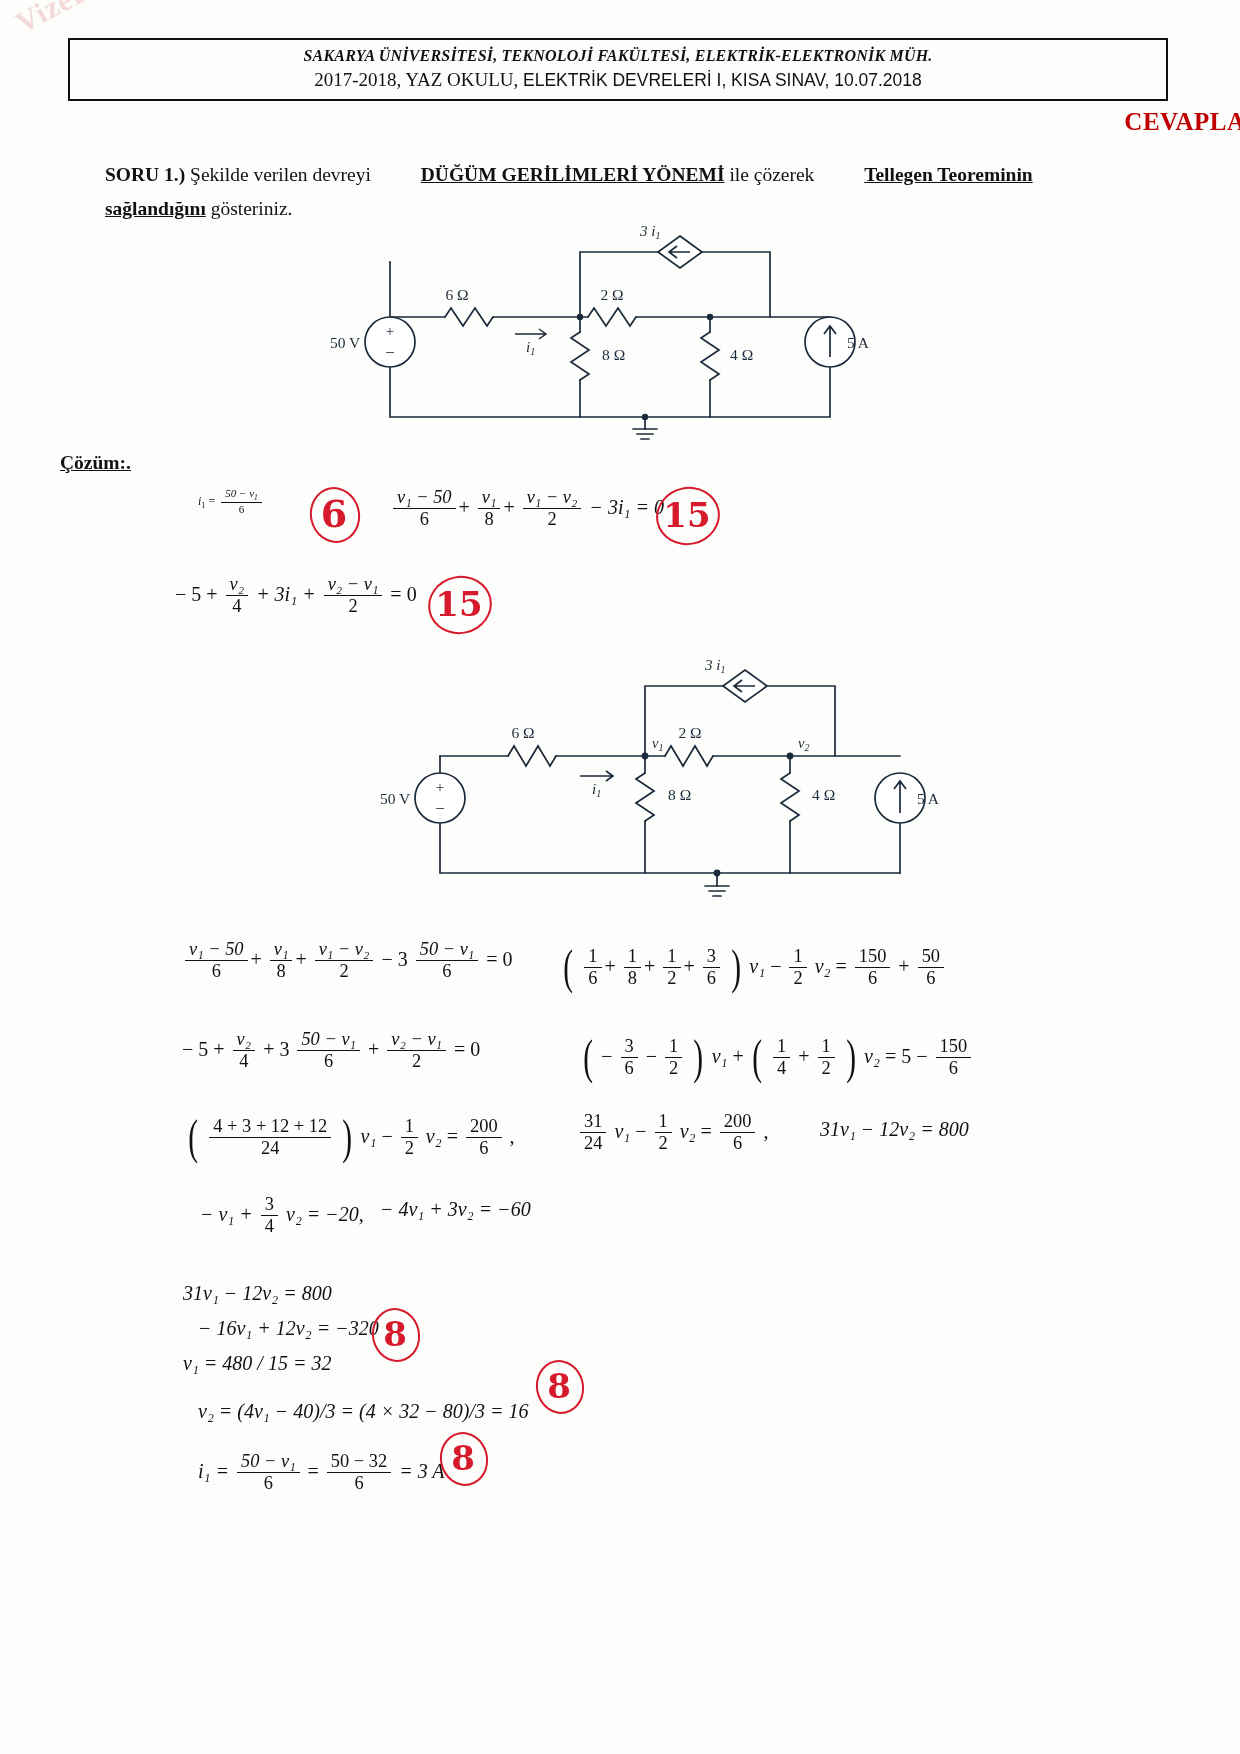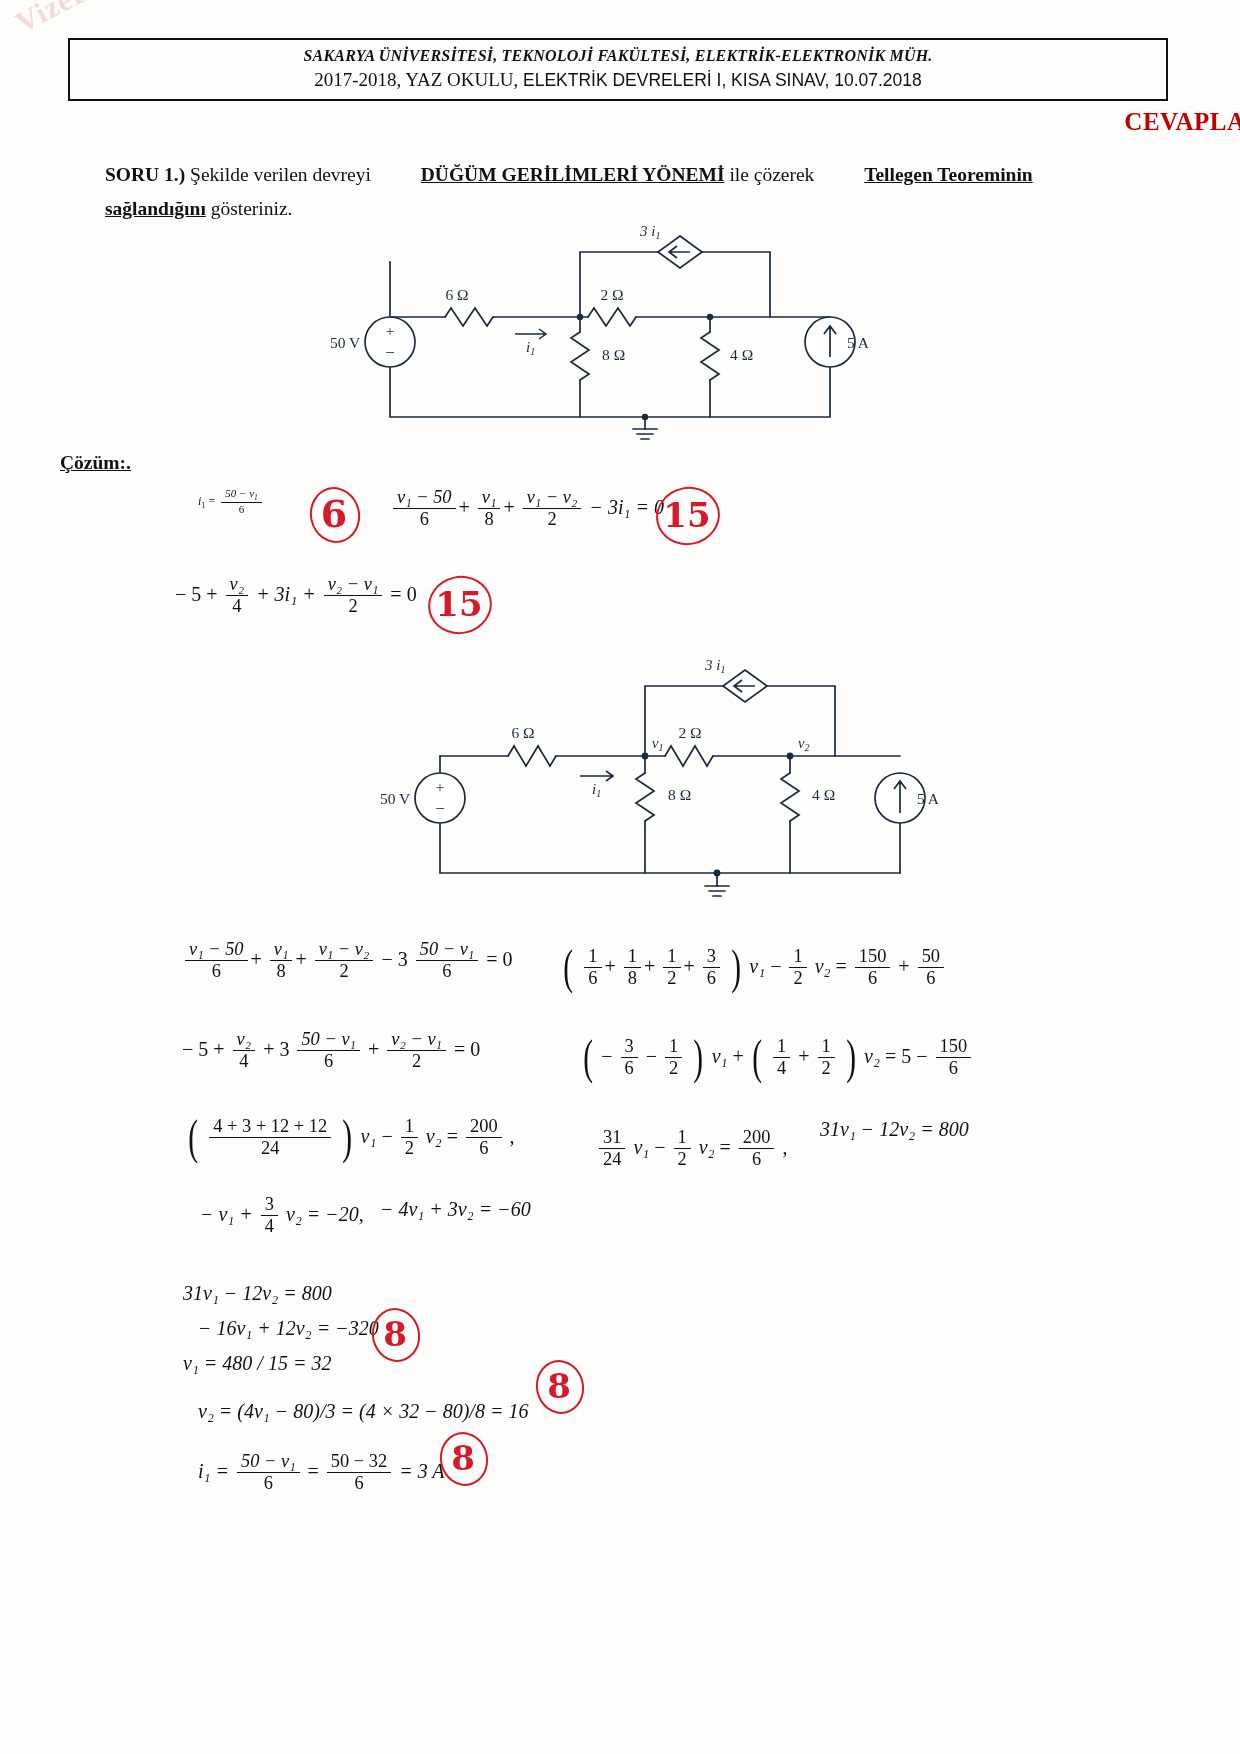--- a/index.html
+++ b/index.html
@@ -395,21 +395,21 @@
     <span class="big-paren">)</span>
     <span class="it">v₁</span>
     <span>−</span>
     <span class="frac"><span class="num">1</span><span class="den">2</span></span>
     <span class="it">v₂</span>
     <span>=</span>
     <span class="frac"><span class="num">200</span><span class="den">6</span></span>
     <span>,</span>
   </div>
 
-  <div class="math" style="left:596px; top:1112px;margin-top:16px;">
+  <div class="math" style="left:577px; top:1112px;">
     <span class="frac"><span class="num">31</span><span class="den">24</span></span>
     <span class="it">v₁</span>
     <span>−</span>
     <span class="frac"><span class="num">1</span><span class="den">2</span></span>
     <span class="it">v₂</span>
     <span>=</span>
     <span class="frac"><span class="num">200</span><span class="den">6</span></span>
     <span>,</span>
   </div>
 
@@ -419,21 +419,21 @@
     <span class="it">− v₁ +</span>
     <span class="frac"><span class="num">3</span><span class="den">4</span></span>
     <span class="it">v₂ = −20,</span>
   </div>
 
   <div class="math it" style="left:380px; top:1198px;">− 4v₁ + 3v₂ = −60</div>
 
   <div class="math it" style="left:183px; top:1282px;">31v₁ − 12v₂ = 800</div>
   <div class="math it" style="left:198px; top:1317px;">− 16v₁ + 12v₂ = −320</div>
   <div class="math it" style="left:183px; top:1352px;">v₁ = 480 / 15 = 32</div>
-  <div class="math it" style="left:198px; top:1400px;">v₂ = (4v₁ − 80)/3 = (4 × 32 − 80)/8 = 16</div>
+  <div class="math it" style="left:198px; top:1400px;">v₂ = (4v₁ − 40)/3 = (4 × 32 − 80)/3 = 16</div>
 
   <div class="math" style="left:198px; top:1452px;">
     <span class="it">i₁ =</span>
     <span class="frac"><span class="num it">50 − v₁</span><span class="den">6</span></span>
     <span>=</span>
     <span class="frac"><span class="num">50 − 32</span><span class="den">6</span></span>
     <span class="it">= 3 A</span>
   </div>
 
   <div class="grade" style="left:310px; top:487px; width:48px; height:54px; font-size:38px;">

